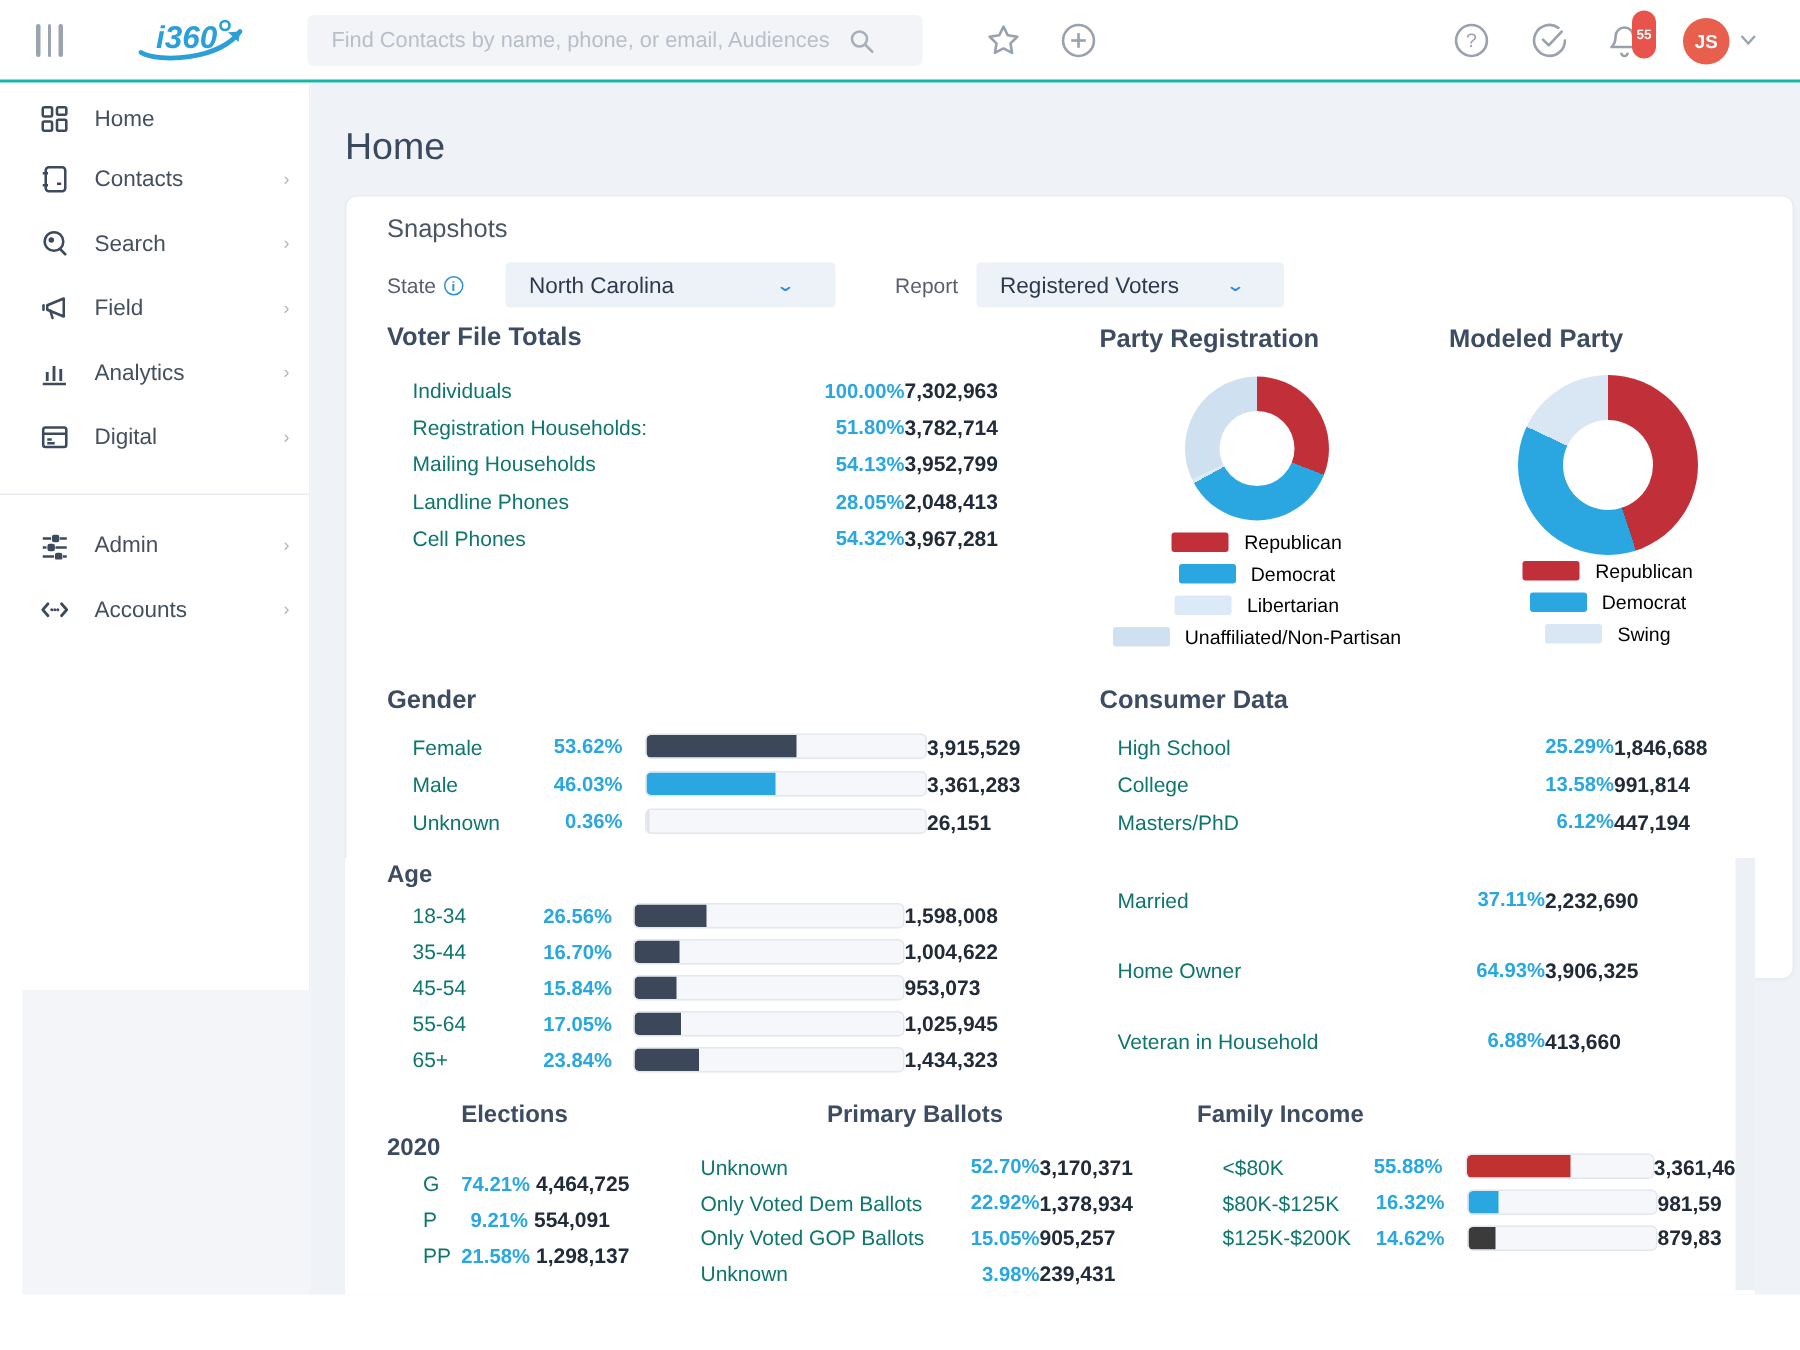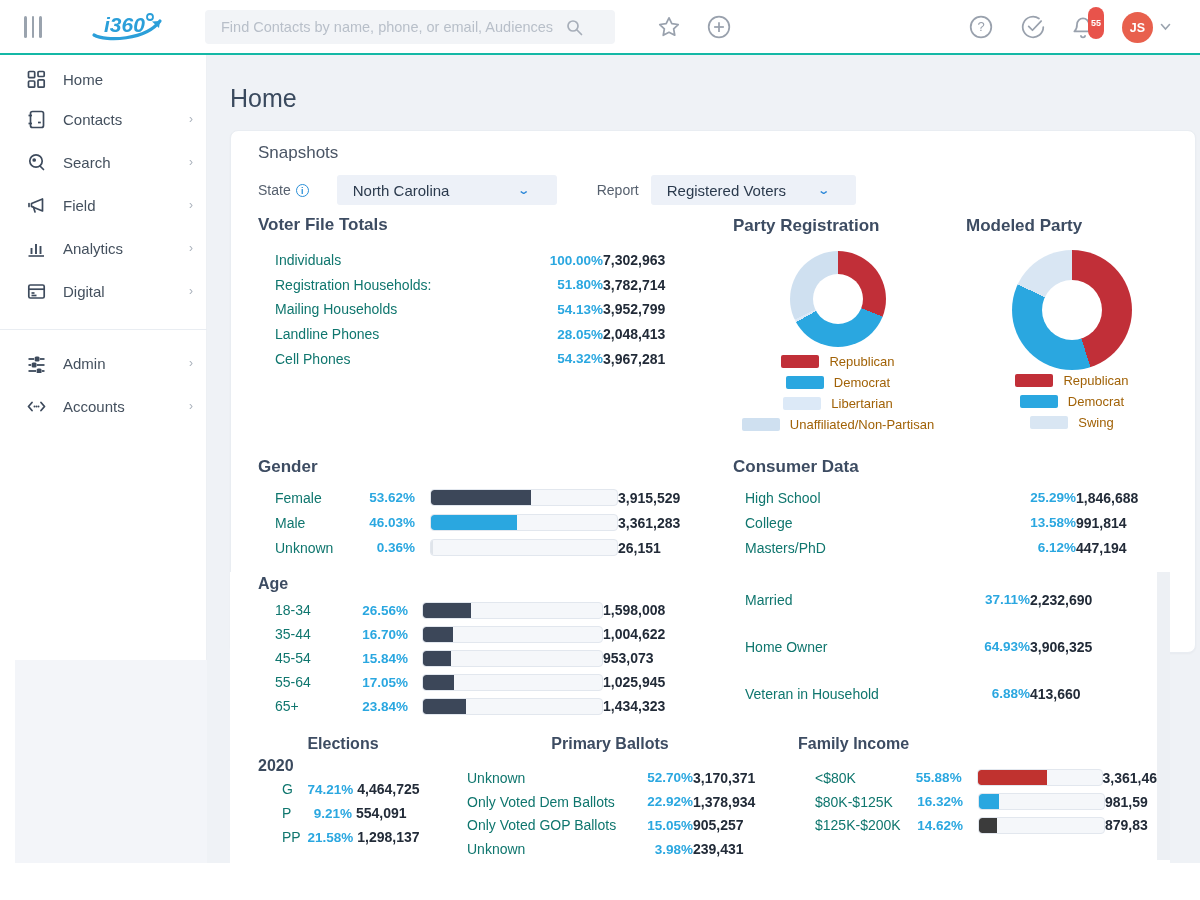--- a/index.html
+++ b/index.html
@@ -123,21 +123,21 @@
   .s-party { left:733px; top:216px; width:210px; }
   .s-modeled { left:966px; top:216px; width:212px; }
   .donut { border-radius:50%; position:relative; margin:0 auto; }
   .donut::after { content:""; position:absolute; background:#fff; border-radius:50%; left:50%; top:50%; transform:translate(-50%,-50%); }
   .d96 { width:96px; height:96px; margin-top:13px; margin-bottom:4px; }
   .d96::after { width:50px; height:50px; }
   .d120 { width:120px; height:120px; margin-top:12px; margin-bottom:0; }
   .d120::after { width:60px; height:60px; }
   .legend-row { height:21px; display:flex; align-items:center; justify-content:center; gap:10px; }
   .swatch { width:38px; height:13px; border-radius:2px; flex:none; }
-  .legend-lab { font-size:13px; color:#a16207; white-space:nowrap; }
+  .legend-lab { font-size:13px; color:#000000; white-space:nowrap; }
 
   svg { display:block; }
 </style>
 </head>
 <body>
 
 <div class="app">
 
   <header class="topbar">
     <div class="menu-icon">

